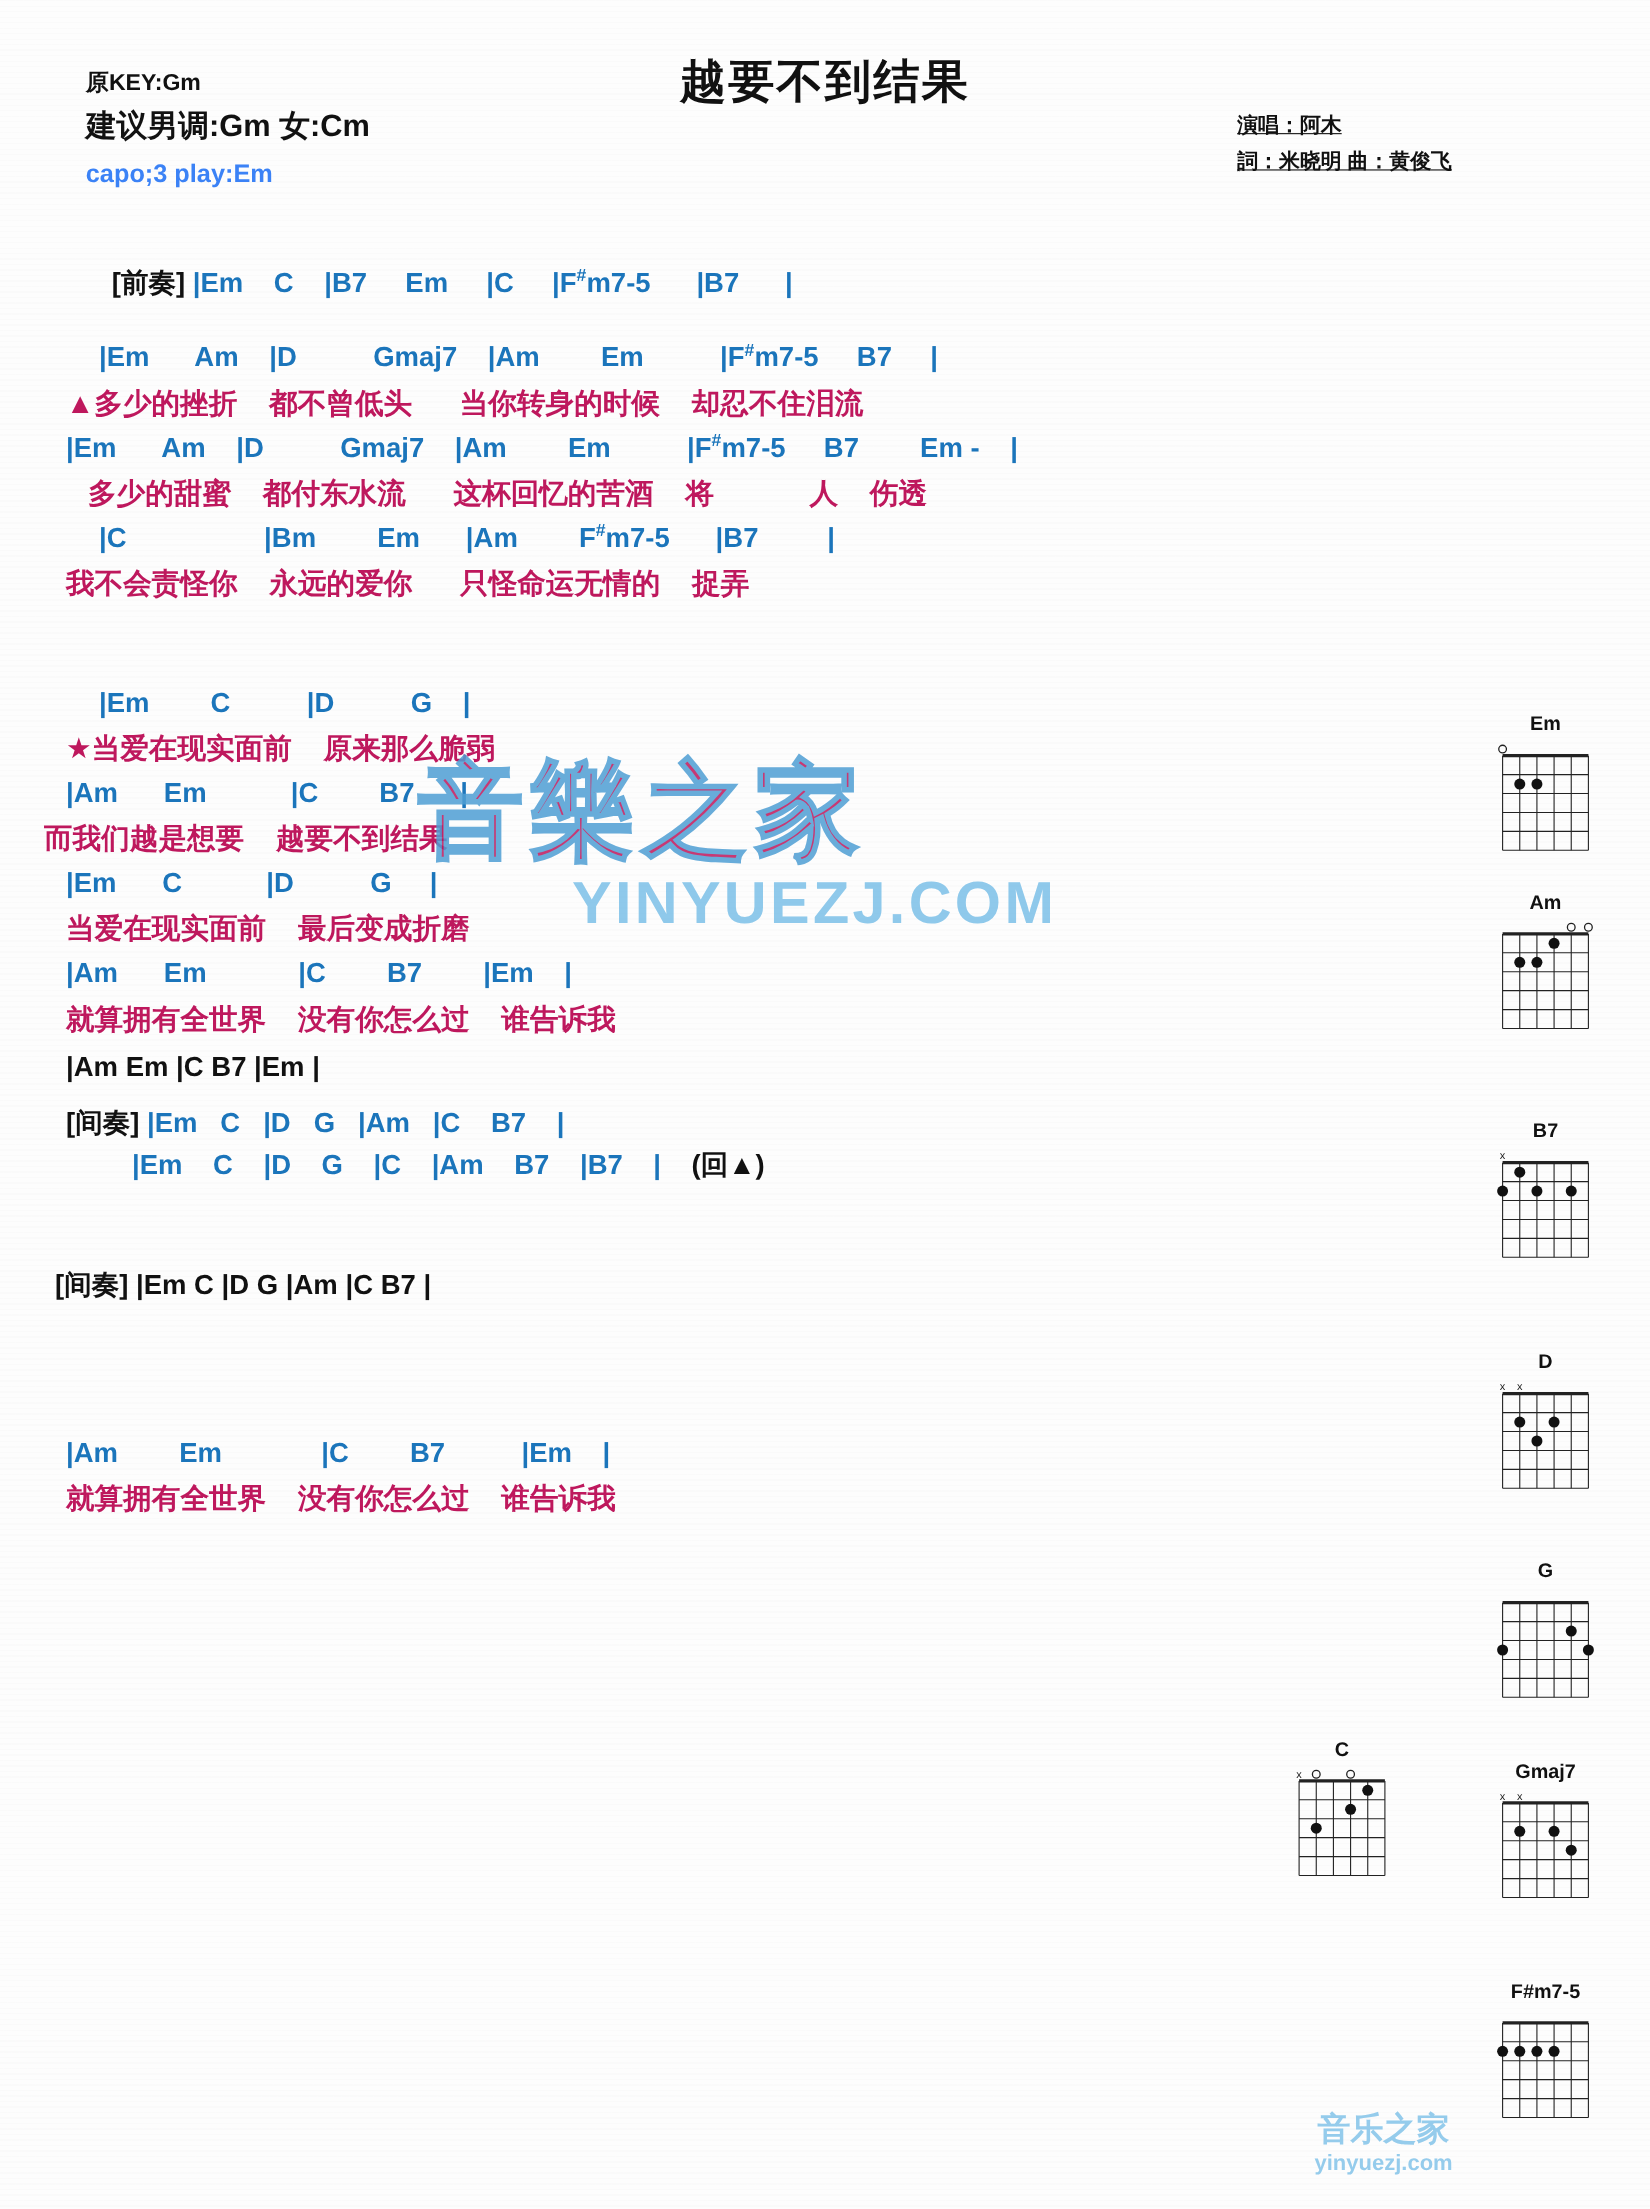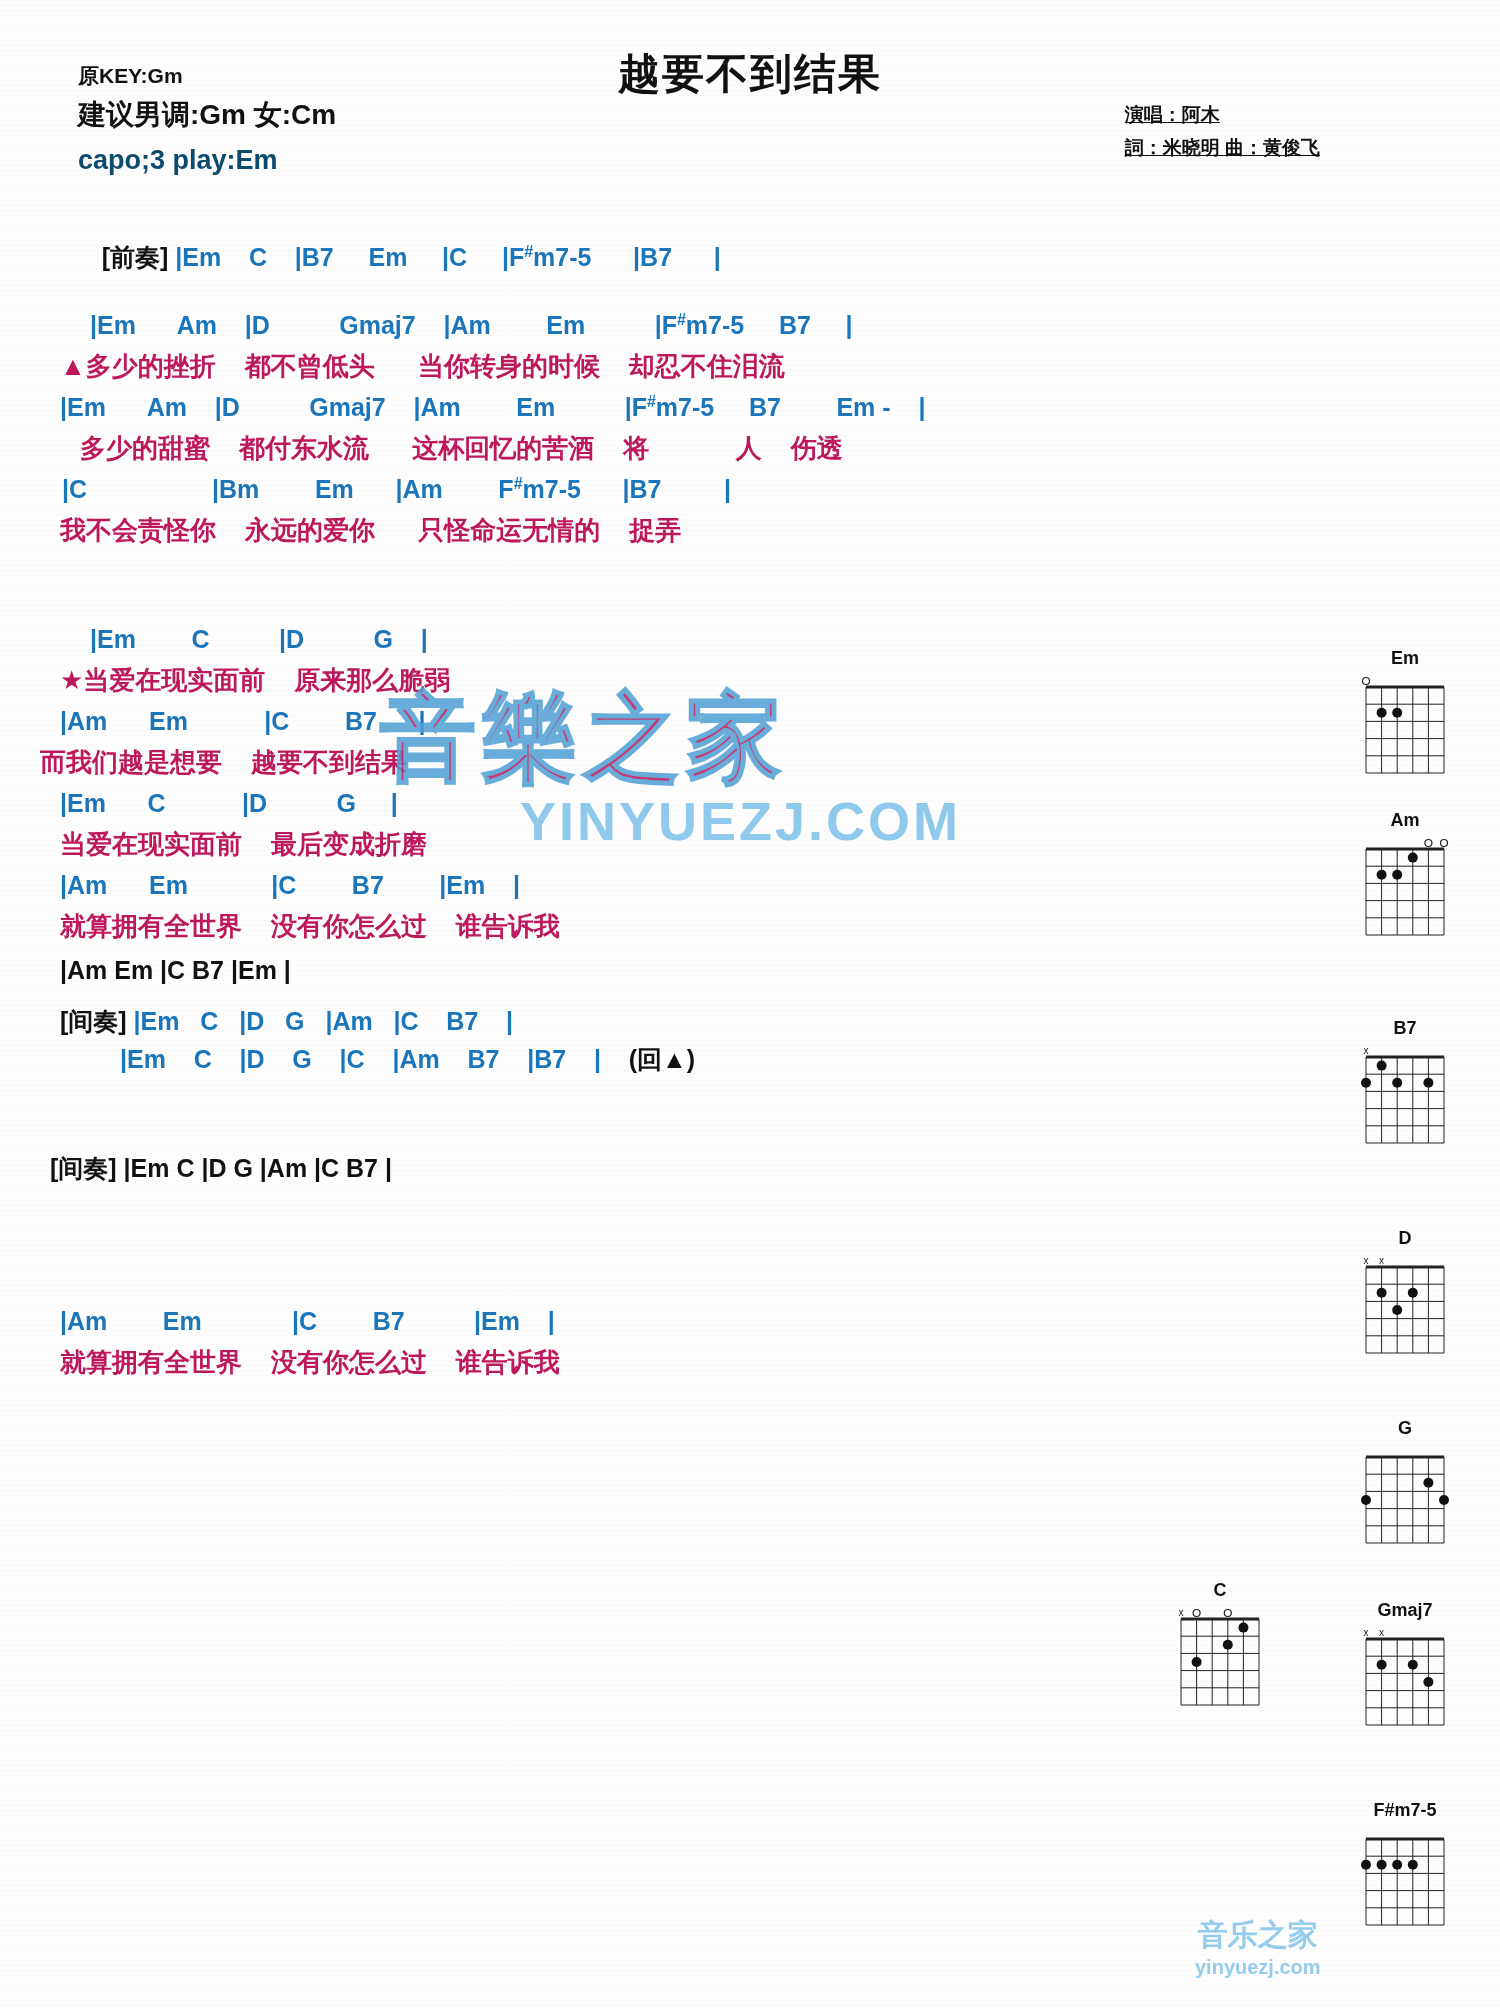--- a/index.html
+++ b/index.html
@@ -17,21 +17,21 @@
       rgba(0,0,0,0.012) 0px, rgba(0,0,0,0.012) 1px,
       rgba(0,0,0,0) 1px, rgba(0,0,0,0) 5px);
     pointer-events:none;
     z-index:0;
   }
   .sheet{position:absolute;inset:0;z-index:2;}
 
   
   .keyinfo{position:absolute;left:78px;top:60px;font-size:21px;color:#111;line-height:1.55;font-weight:bold;}
   .keyinfo .l2{font-size:28px;}
-  .capo{color:#0c4a6e;font-size:27px;font-weight:bold;margin-top:4px;}
+  .capo{color:#3b82f6;font-size:23px;font-weight:bold;margin-top:4px;}
   .title{position:absolute;left:0;right:0;top:46px;text-align:center;font-size:42px;font-weight:bold;color:#111;letter-spacing:2px;}
   .credits{position:absolute;right:180px;top:98px;text-align:left;font-size:19px;color:#111;line-height:1.75;font-weight:bold;text-decoration:underline;}
 
   
   .body{position:absolute;left:0;top:200px;width:1340px;}
   .chordline{color:#1b75bb;font-size:25px;font-weight:bold;height:38px;line-height:38px;white-space:pre;}
   .lyricline{color:#be185d;font-size:26px;height:44px;line-height:44px;white-space:pre;font-weight:bold;}
   .tag{color:#111;font-weight:bold;}
   .sup{font-size:16px;vertical-align:super;line-height:0;}
   .plain{color:#111;font-size:25px;font-weight:bold;}
@@ -77,21 +77,21 @@
     </div>
     <div class="spacer"></div>
     <div class="spacer"></div>
 
     <div class="chordline" style="padding-left:90px">|Em      Am    |D          Gmaj7    |Am        Em          |F<span class="sup">#</span>m7-5     B7     |</div>
     <div class="lyricline" style="padding-left:60px">▲多少的挫折    都不曾低头      当你转身的时候    却忍不住泪流</div>
 
     <div class="chordline" style="padding-left:60px">|Em      Am    |D          Gmaj7    |Am        Em          |F<span class="sup">#</span>m7-5     B7        Em -    |</div>
     <div class="lyricline" style="padding-left:80px">多少的甜蜜    都付东水流      这杯回忆的苦酒    将            人    伤透</div>
 
-    <div class="chordline" style="padding-left:62px">|C                  |Bm        Em      |Am        F<span class="sup">#</span>m7-5      |B7         |</div>
+    <div class="chordline" style="padding-left:90px">|C                  |Bm        Em      |Am        F<span class="sup">#</span>m7-5      |B7         |</div>
     <div class="lyricline" style="padding-left:60px">我不会责怪你    永远的爱你      只怪命运无情的    捉弄</div>
 
     <div class="spacer"></div>
     <div class="spacer"></div>
 
     <div class="chordline" style="padding-left:90px">|Em        C          |D          G    |</div>
     <div class="lyricline" style="padding-left:60px">★当爱在现实面前    原来那么脆弱</div>
 
     <div class="chordline" style="padding-left:60px">|Am      Em           |C        B7      |</div>
     <div class="lyricline" style="padding-left:40px">而我们越是想要    越要不到结果</div>

